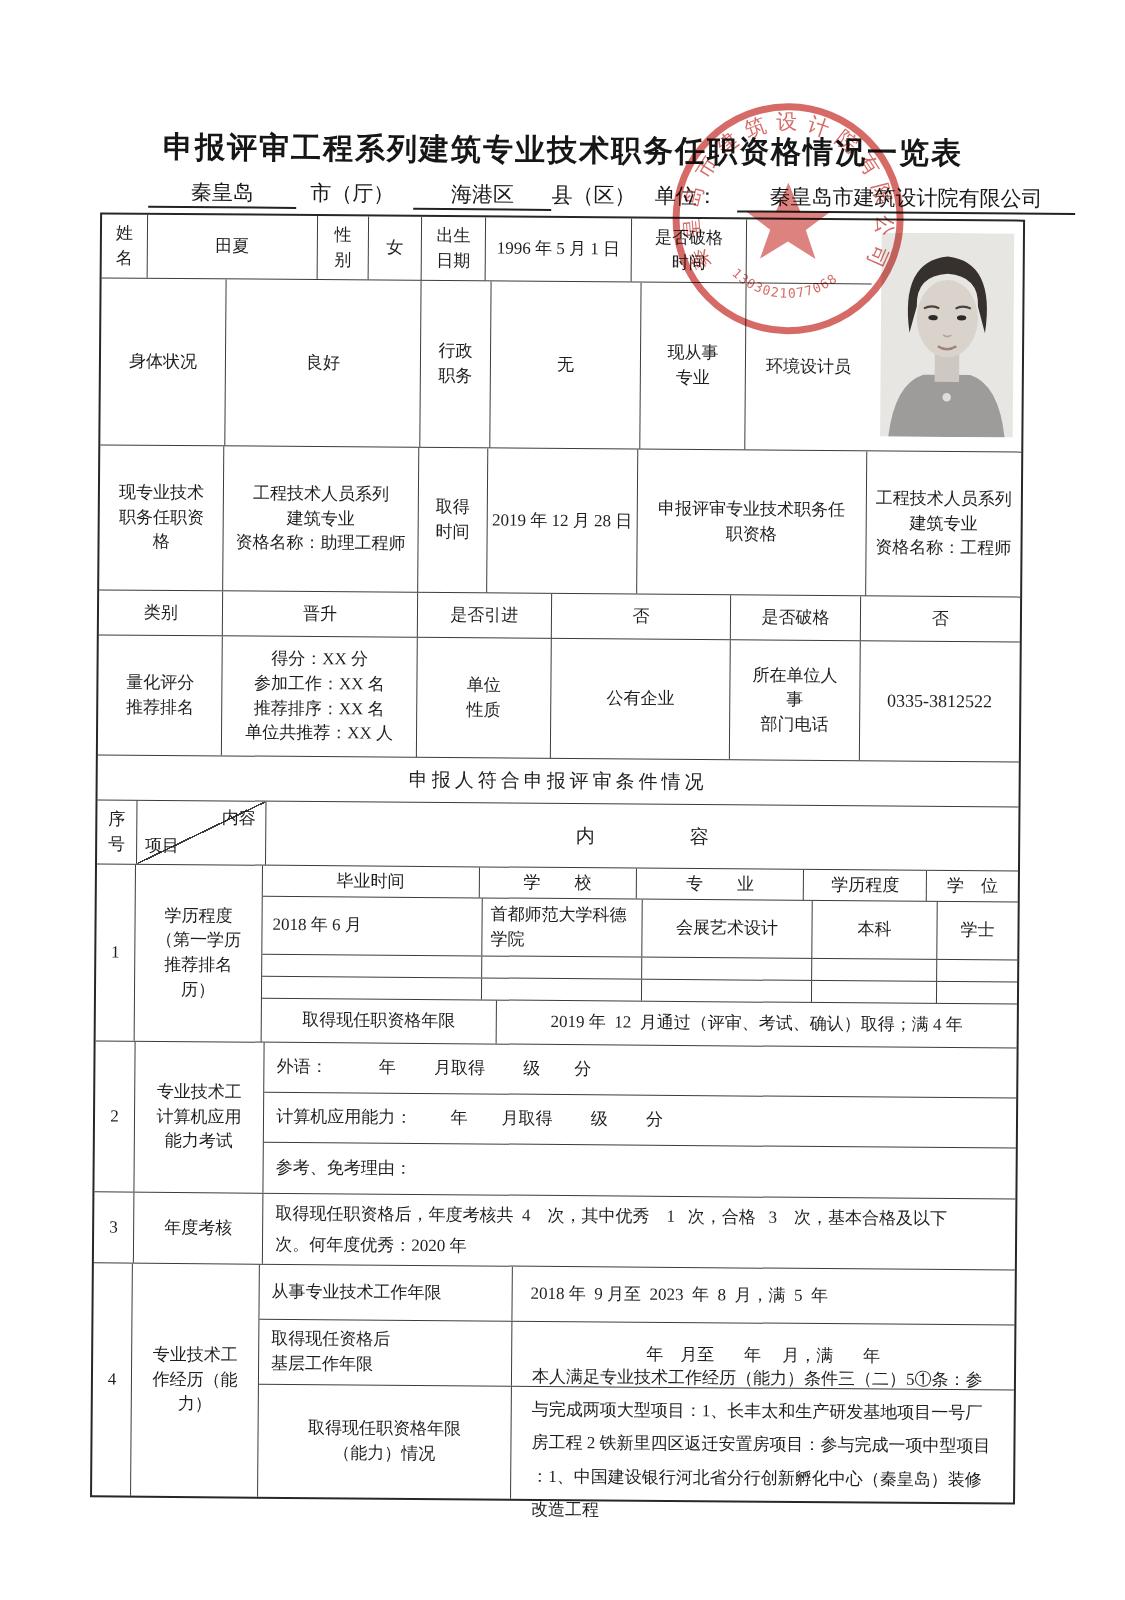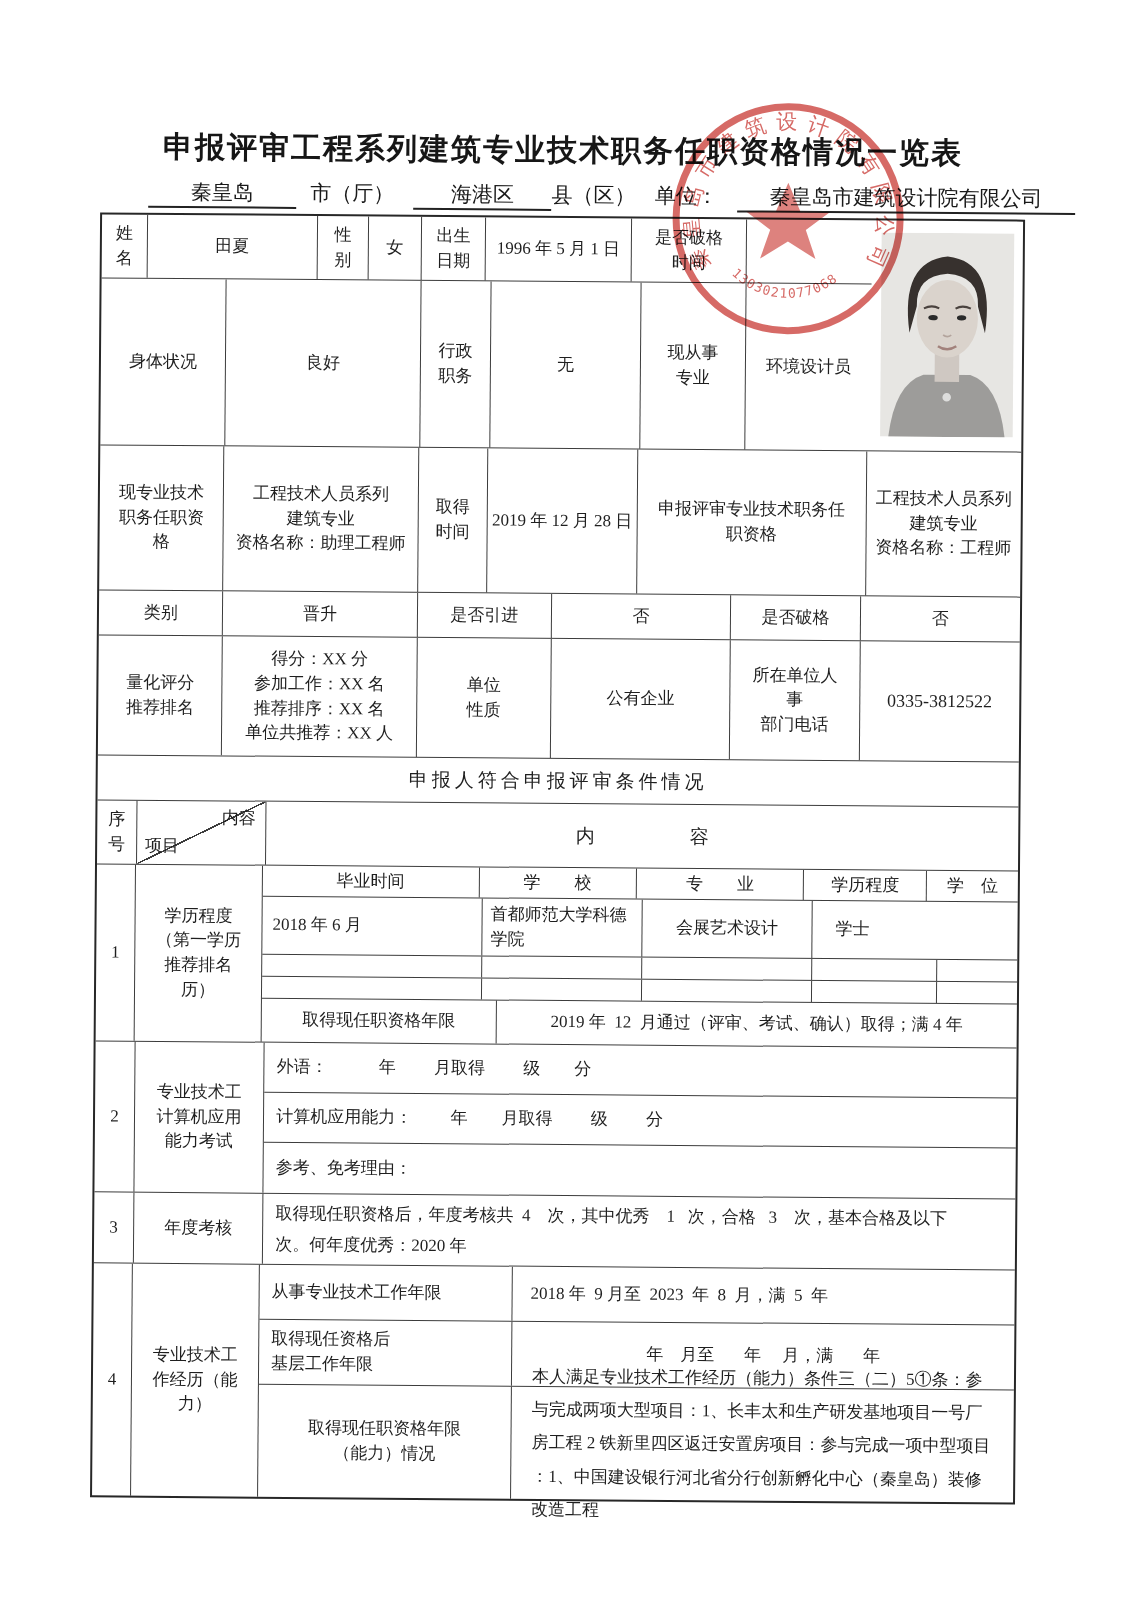--- a/index.html
+++ b/index.html
@@ -223,20 +223,21 @@
           <div class="c" style="width:220px">毕业时间</div>
           <div class="c" style="width:160px">学　　校</div>
           <div class="c" style="width:170px">专　　业</div>
           <div class="c" style="width:125px">学历程度</div>
           <div class="c end" style="width:92px">学　位</div>
         </div>
         <div class="subrow s1d">
           <div class="c left-al" style="width:220px;padding-left:10px">2018 年 6 月</div>
           <div class="c left-al" style="width:160px;padding-left:8px;justify-content:center">首都师范大学科德学院</div>
           <div class="c" style="width:170px">会展艺术设计</div>
+          <div class="c" style="width:125px">本科</div>
           <div class="c end" style="width:80px">学士</div>
         </div>
         <div class="subrow s1e">
           <div class="c" style="width:220px"></div>
             <div class="c" style="width:160px"></div>
             <div class="c" style="width:170px"></div>
             <div class="c" style="width:125px"></div>
             <div class="c end" style="width:80px"></div>
         </div>
         <div class="subrow s1e">

